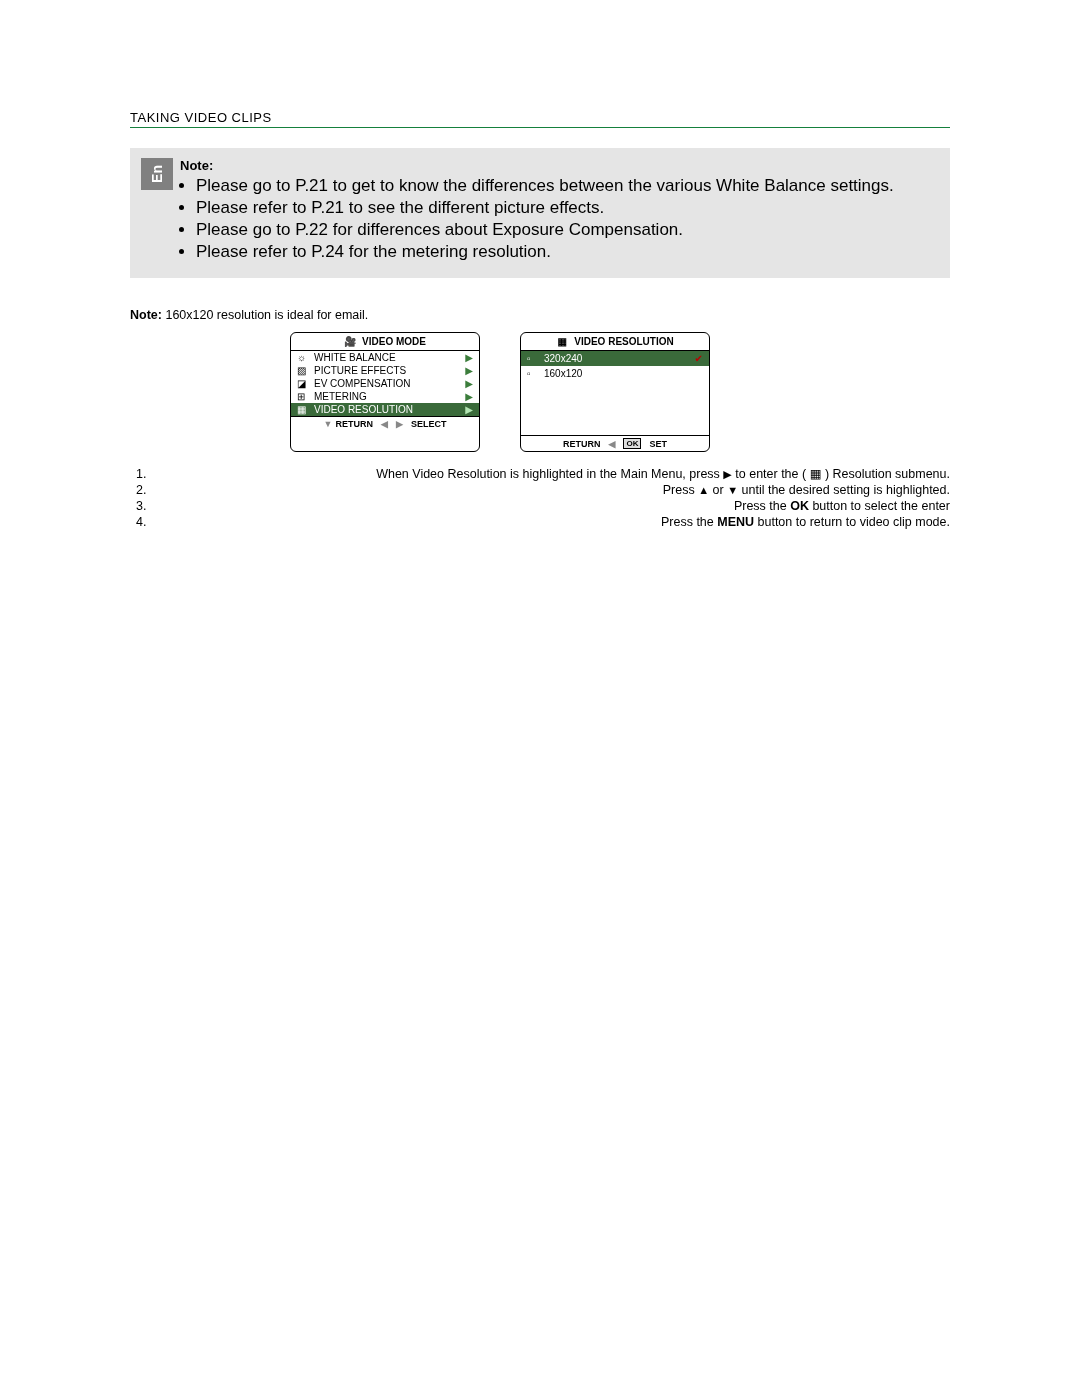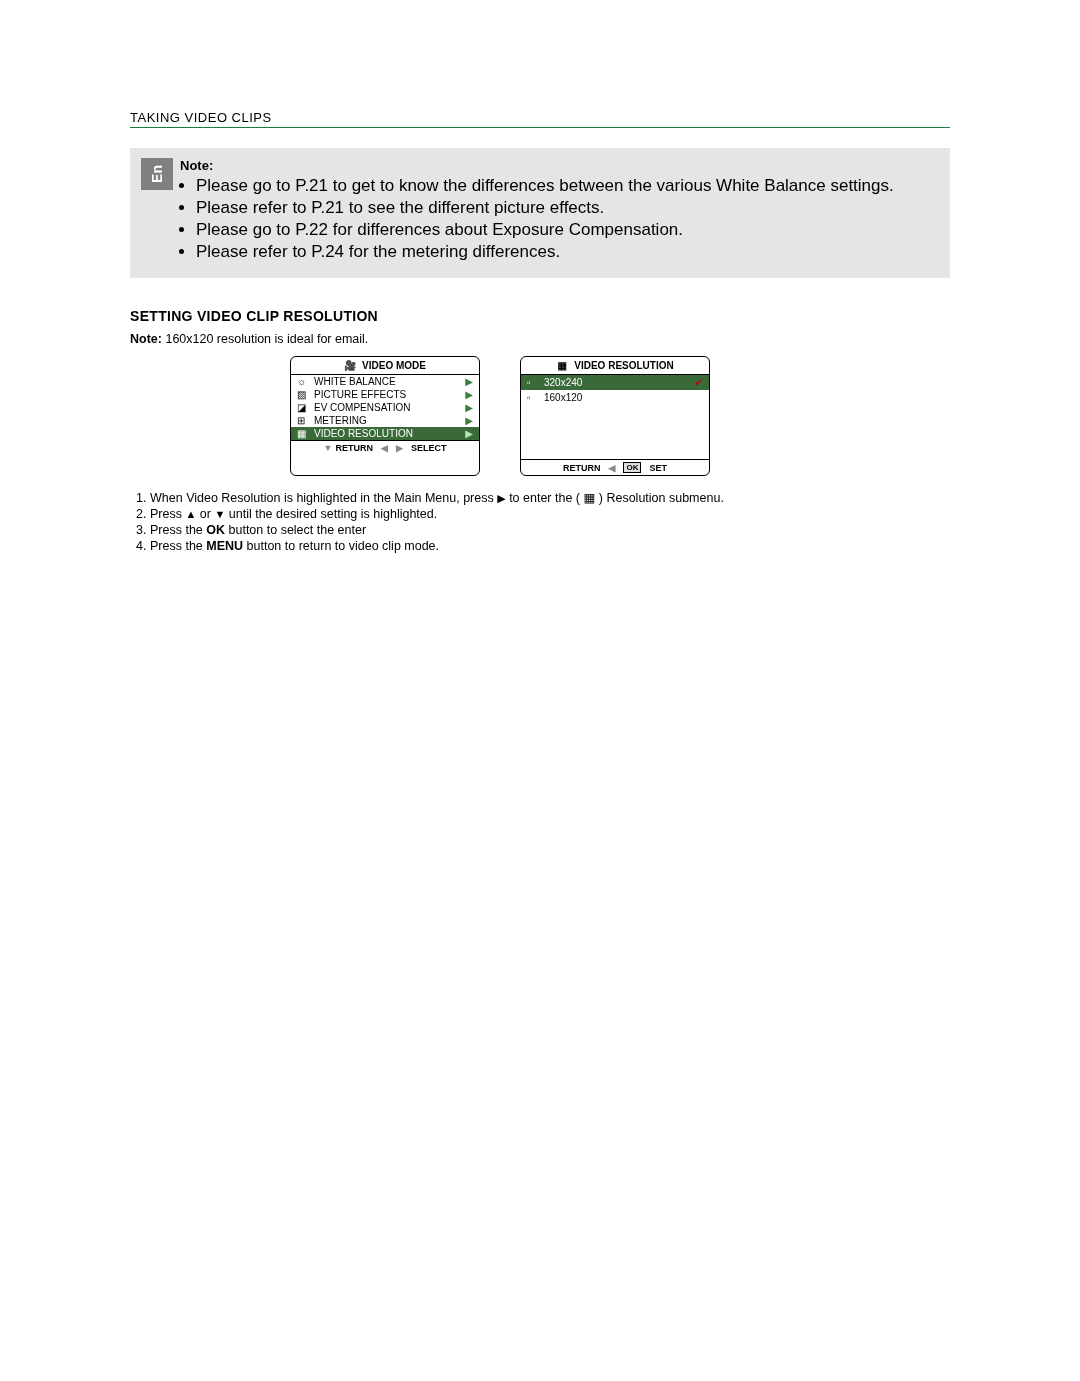--- a/index.html
+++ b/index.html
@@ -133,21 +133,21 @@
   }
   .resrow .check {
     margin-left: auto;
     color: #b00;
   }
   .icon-box {
     width: 12px; height: 10px; display:inline-block;
     font-size:10px; line-height:10px;
   }
   .steps { margin: 0; padding-left: 20px; }
-  .steps li { font-size: 12.5px; margin: 2px 0; }
+  .steps li { font-size: 12.5px; margin: 2px 0; text-align: right; }
   .tri-solid { font-size: 11px; }
   .pagefoot {
     text-align: center;
     font-size: 12.5px;
     margin-top: 560px;
   }
   .resgap { height: 54px; }
 </style>
 </head>
 <body>
@@ -158,26 +158,25 @@
   <div class="note-block">
     <div class="tab-holder">
       <div class="en-tab">En</div>
     </div>
     <div class="note-content">
       <div class="note-label">Note:</div>
       <ul class="note-list">
         <li>Please go to P.21 to get to know the differences between the various White Balance settings.</li>
         <li>Please refer to P.21 to see the different picture effects.</li>
         <li>Please go to P.22 for differences about Exposure Compensation.</li>
-        <li>Please refer to P.24 for the metering differences.</li>
+        <li>Please refer to P.24 for the metering resolution.</li>
       </ul>
     </div>
   </div>
 
-  <div class="h2">SETTING VIDEO CLIP RESOLUTION</div>
   <div class="body-text">
     <b>Note:</b><span> 160x120 resolution is ideal for email.</span>
   </div>
 
 
   <div class="panels">
 
     <div class="panel">
       <div class="panel-title">
         <span class="icon-box">🎥</span>

